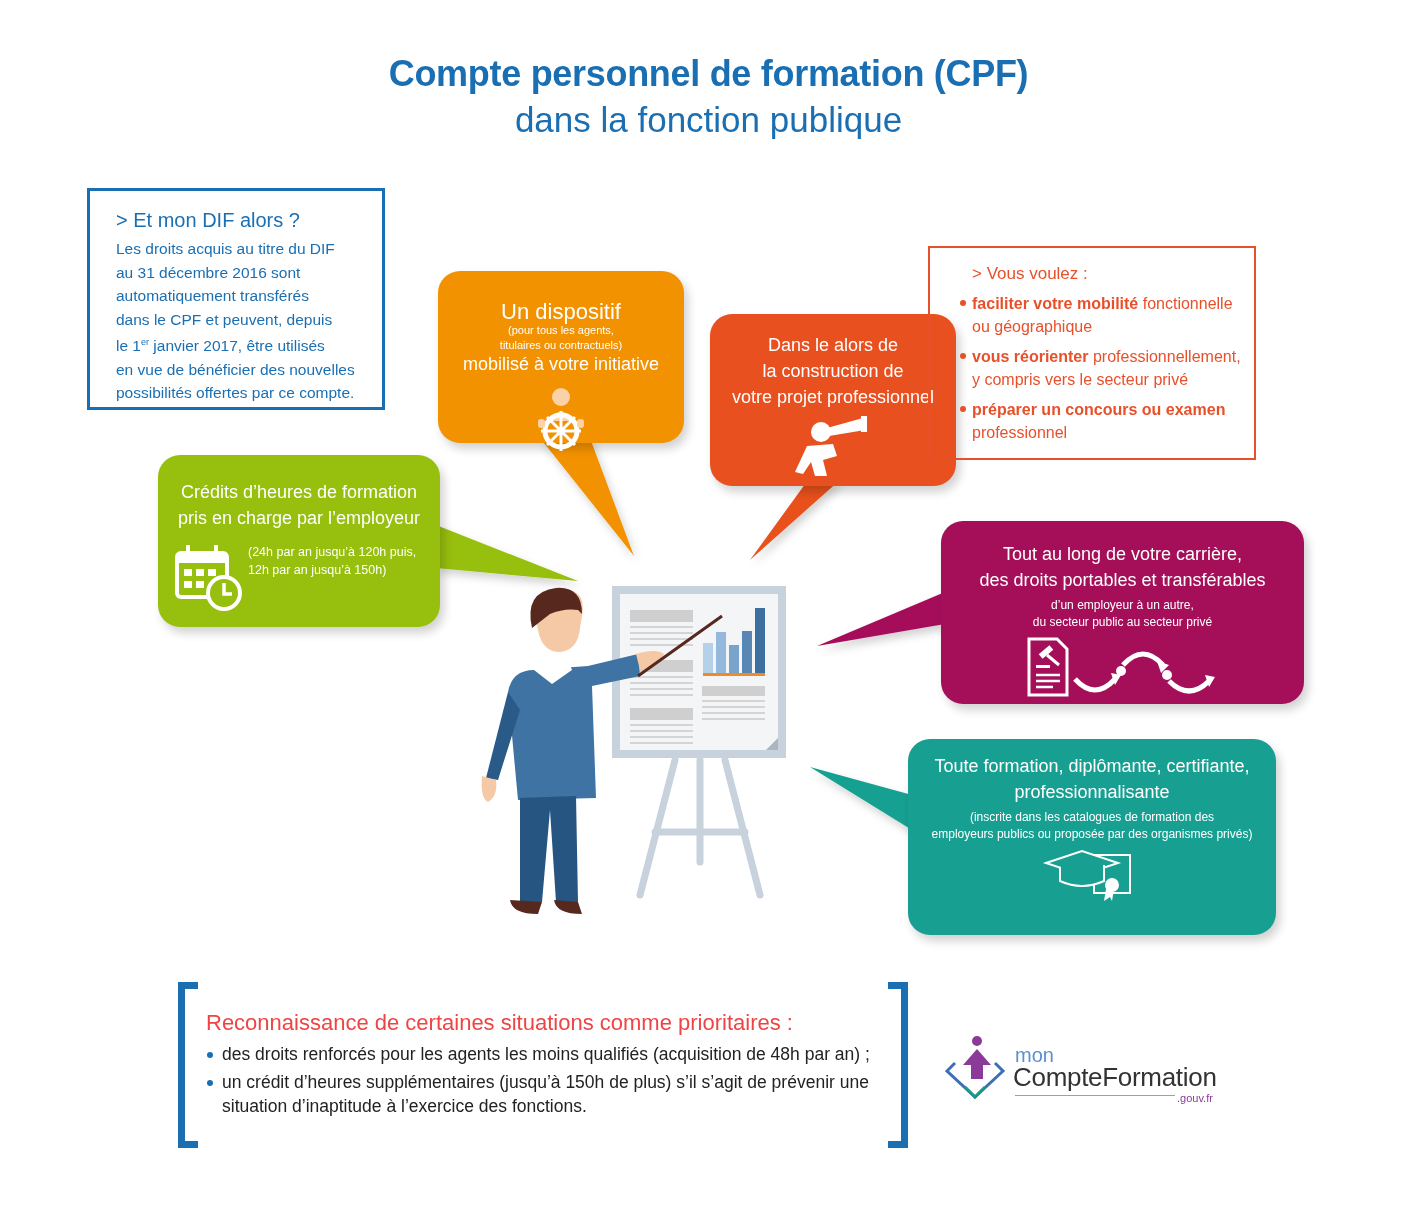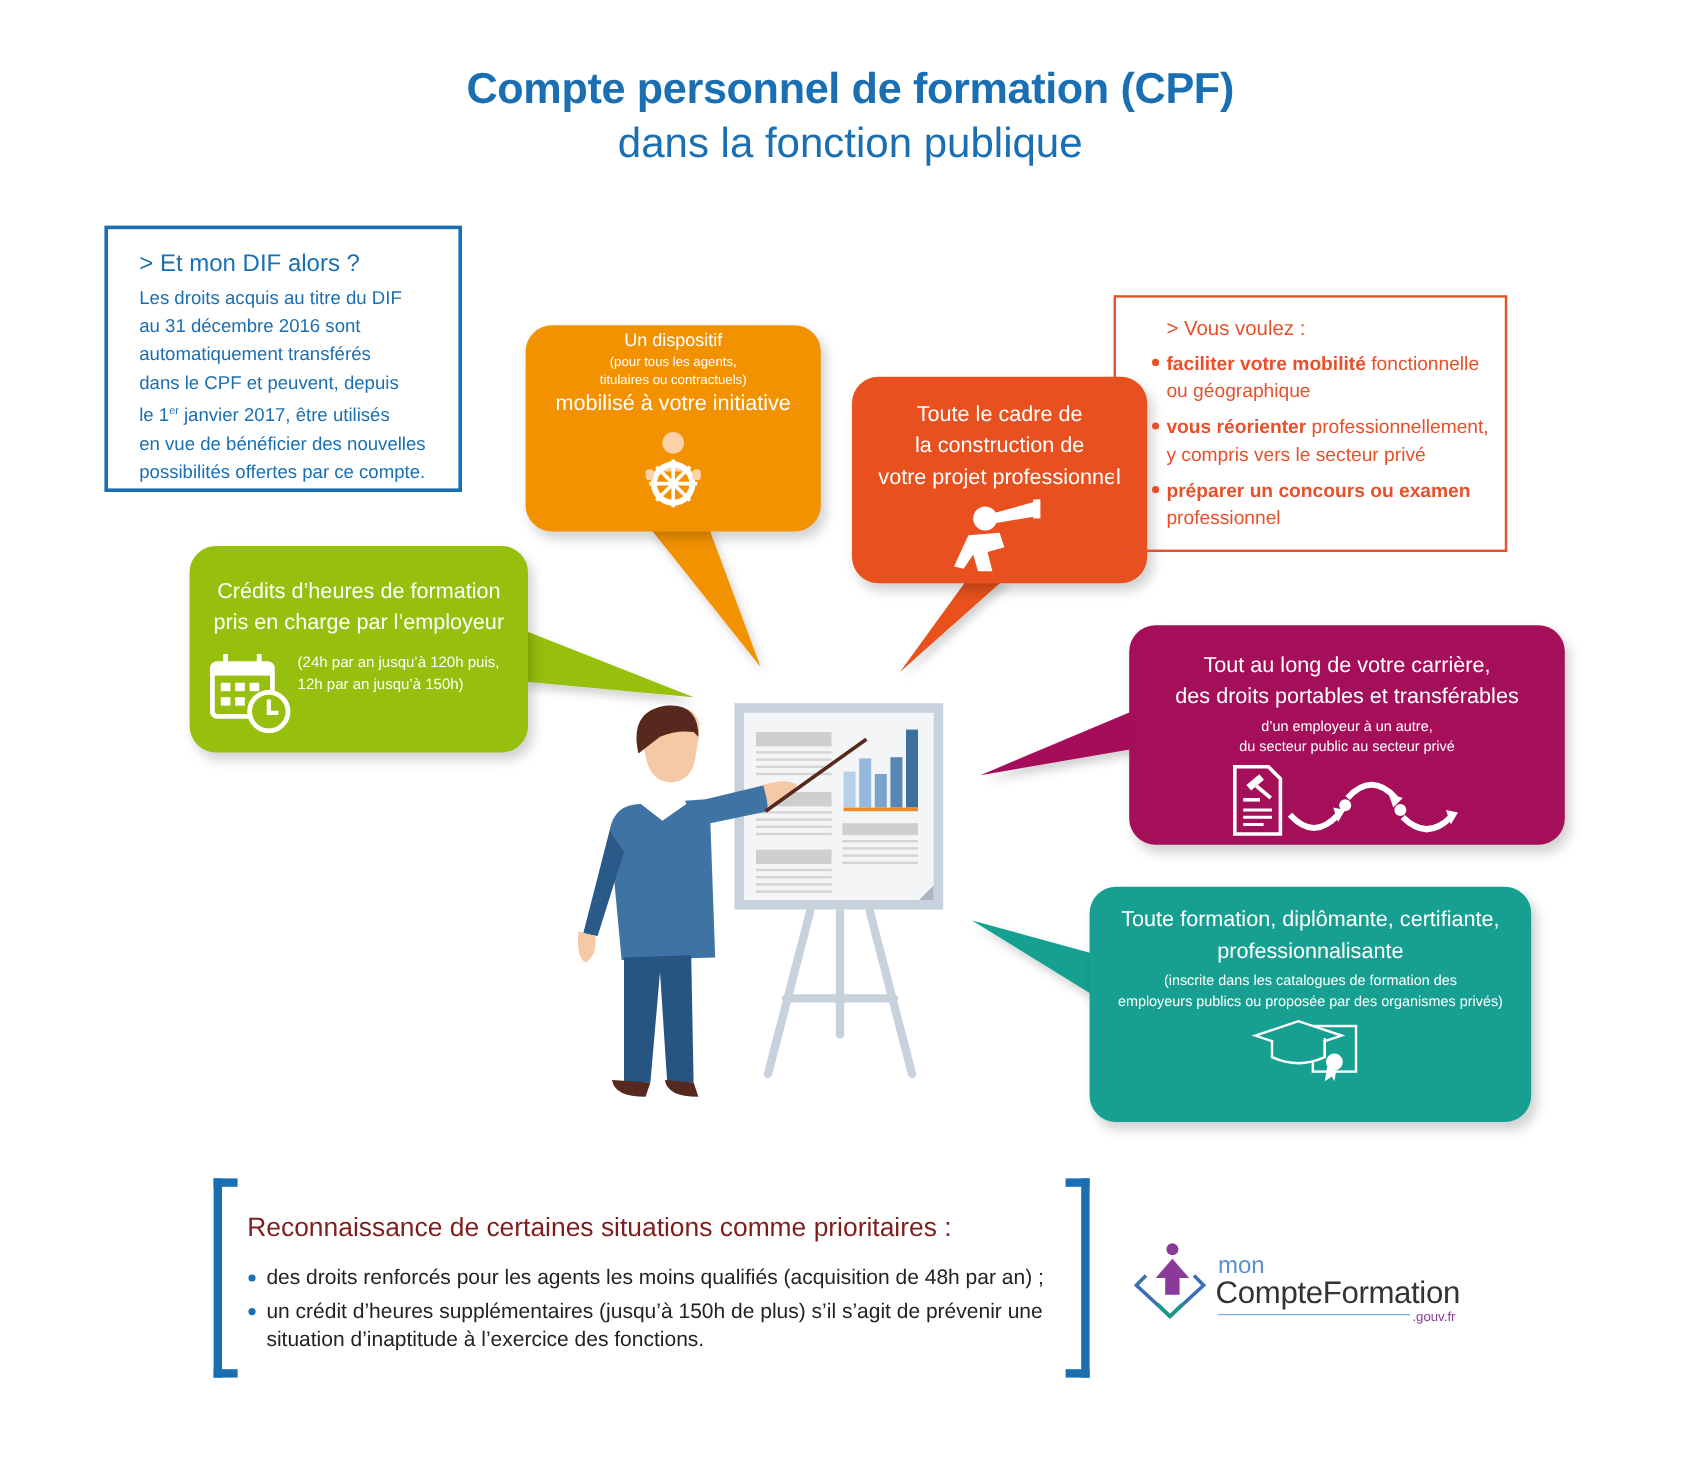--- a/index.html
+++ b/index.html
@@ -27,37 +27,37 @@
              margin:0 6px 3px -12px; vertical-align:middle; }
 
   
   .bubble { border-radius:22px; color:#fff; text-align:center; box-shadow:4px 6px 10px rgba(0,0,0,0.18); }
   .b-orange { left:438px; top:271px; width:246px; height:172px; background:#f39200; }
   .b-red { left:710px; top:314px; width:246px; height:172px; background:#e8511f; }
   .b-green { left:158px; top:455px; width:282px; height:172px; background:#97bf0d; }
   .b-purple { left:941px; top:521px; width:363px; height:183px; background:#a50f5a; }
   .b-teal { left:908px; top:739px; width:368px; height:196px; background:#17a092; }
 
-  .b-orange .t1 { margin-top:2px; font-size:15px; line-height:22px;text-align:center; }
+  .b-orange .t1 { margin-top:30px; font-size:22px; line-height:22px;text-align:center; }
   .b-orange .s { font-size:11px; line-height:15px; }
   .b-orange .t2 { font-size:18px; line-height:22px; }
   .b-red .t { margin-top:18px; font-size:18px; line-height:26px; }
   .b-green .t { margin-top:24px; font-size:18px; line-height:26px; }
   .b-green .s { position:absolute; left:90px; top:88px; text-align:left; font-size:12.5px; line-height:18px; }
   .b-purple .t { margin-top:20px; font-size:18px; line-height:26px; }
   .b-purple .s { font-size:12px; line-height:17px; margin-top:4px; }
   .b-teal .t { margin-top:14px; font-size:18px; line-height:26px; }
   .b-teal .s { font-size:12px; line-height:17px; margin-top:4px; }
 
   
   .bracket { width:20px; height:166px; border:7px solid #1a6fb3; box-sizing:border-box; top:982px; }
   .br-l { left:178px; border-right:none; }
   .br-r { left:888px; border-left:none; }
   .prio { left:206px; top:1008px; width:680px; }
-  .prio .h { color:#7f1d1d; font-size:22px; line-height:30px; margin-bottom:14px; }
+  .prio .h { color:#ef4444; font-size:22px; line-height:30px; margin-bottom:4px; }
   .prio .li { color:#222; font-size:17.5px; line-height:24px; margin-bottom:4px; padding-left:16px; position:relative; }
   .prio .li .dot { position:absolute; left:1px; top:10px; width:6px; height:6px; border-radius:50%; background:#1a6fb3; }
 
   .logo { left:945px; top:1035px; width:280px; height:70px; }
   .logo .mon { position:absolute; left:70px; top:10px; font-size:20px; color:#5b8fd0; line-height:20px; }
   .logo .cf { position:absolute; left:68px; top:28px; font-size:26px; color:#333; line-height:28px; letter-spacing:-0.3px; }
   .logo .gouv { position:absolute; left:232px; top:57px; font-size:11px; color:#8b3a9a; }
   .logo .line { position:absolute; left:70px; top:60px; width:160px; height:1px; background:#7ba6de; }
 </style>
 </head>
@@ -110,21 +110,21 @@
       <line x1="21" y1="32" x2="49" y2="60"></line>
       <line x1="49" y1="32" x2="21" y2="60"></line>
     </g>
     <rect x="12" y="34" width="7" height="9" rx="3" fill="#fbd2a8"></rect>
     <rect x="51" y="34" width="7" height="9" rx="3" fill="#fbd2a8"></rect>
   </svg>
 </div>
 
 <div class="abs bubble b-red">
   <div class="t">
-    <div>Toute le cadre de</div>
+    <div>Dans le alors de</div>
     <div>la construction de</div>
     <div>votre projet professionnel</div>
   </div>
   <svg width="80" height="62" style="margin-top:6px">
     <circle cx="28" cy="16" r="10" fill="#fff"></circle>
     <polygon points="34,12 70,2 72,14 36,20" fill="#fff"></polygon>
     <rect x="68" y="0" width="6" height="16" fill="#fff"></rect>
     <path d="M14 30 L40 28 L44 40 L30 44 L34 60 L22 60 L18 46 L10 58 L2 56 Z" fill="#fff"></path>
   </svg>
 </div>

